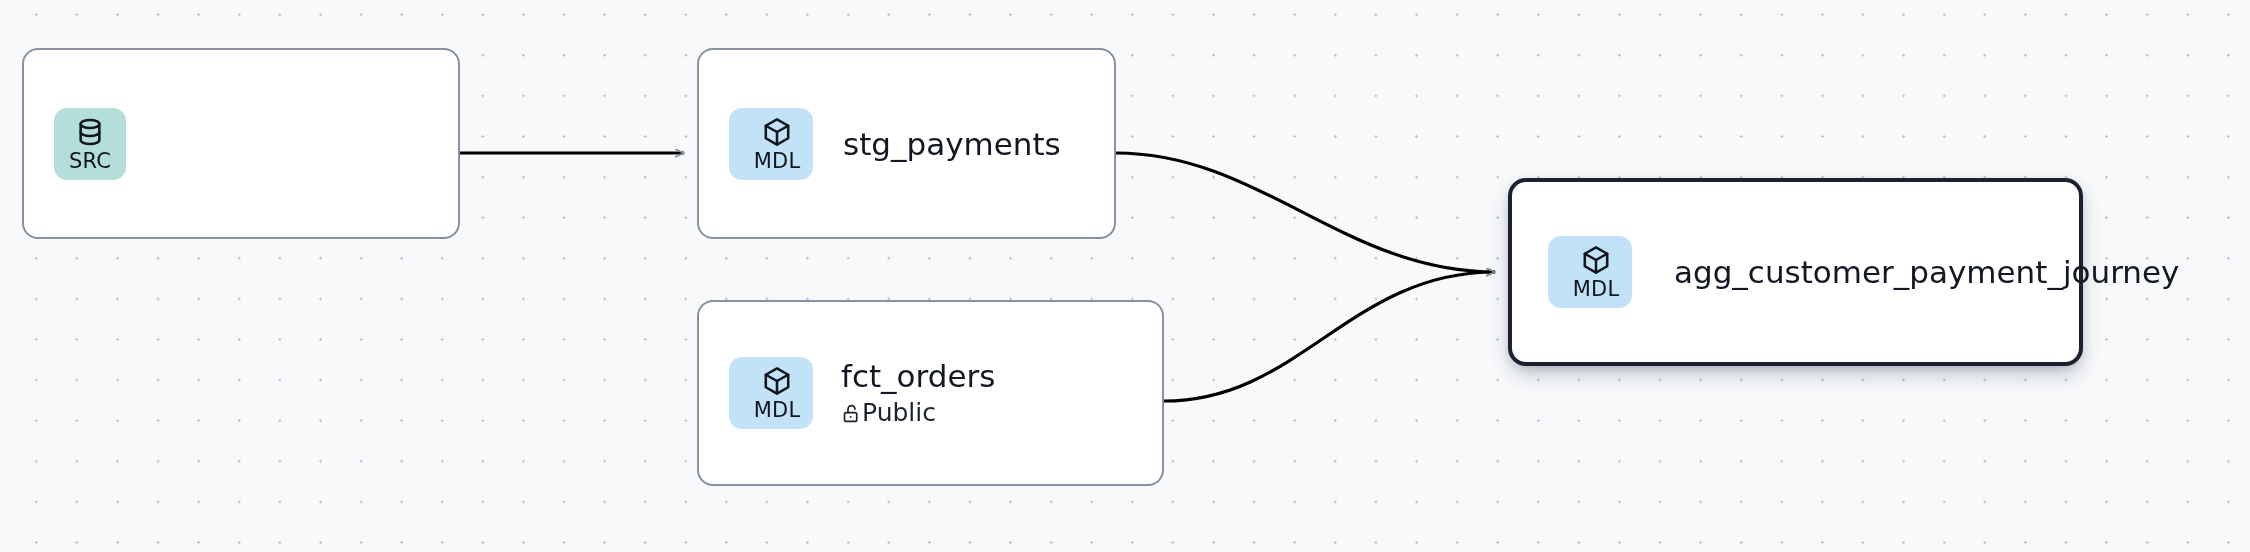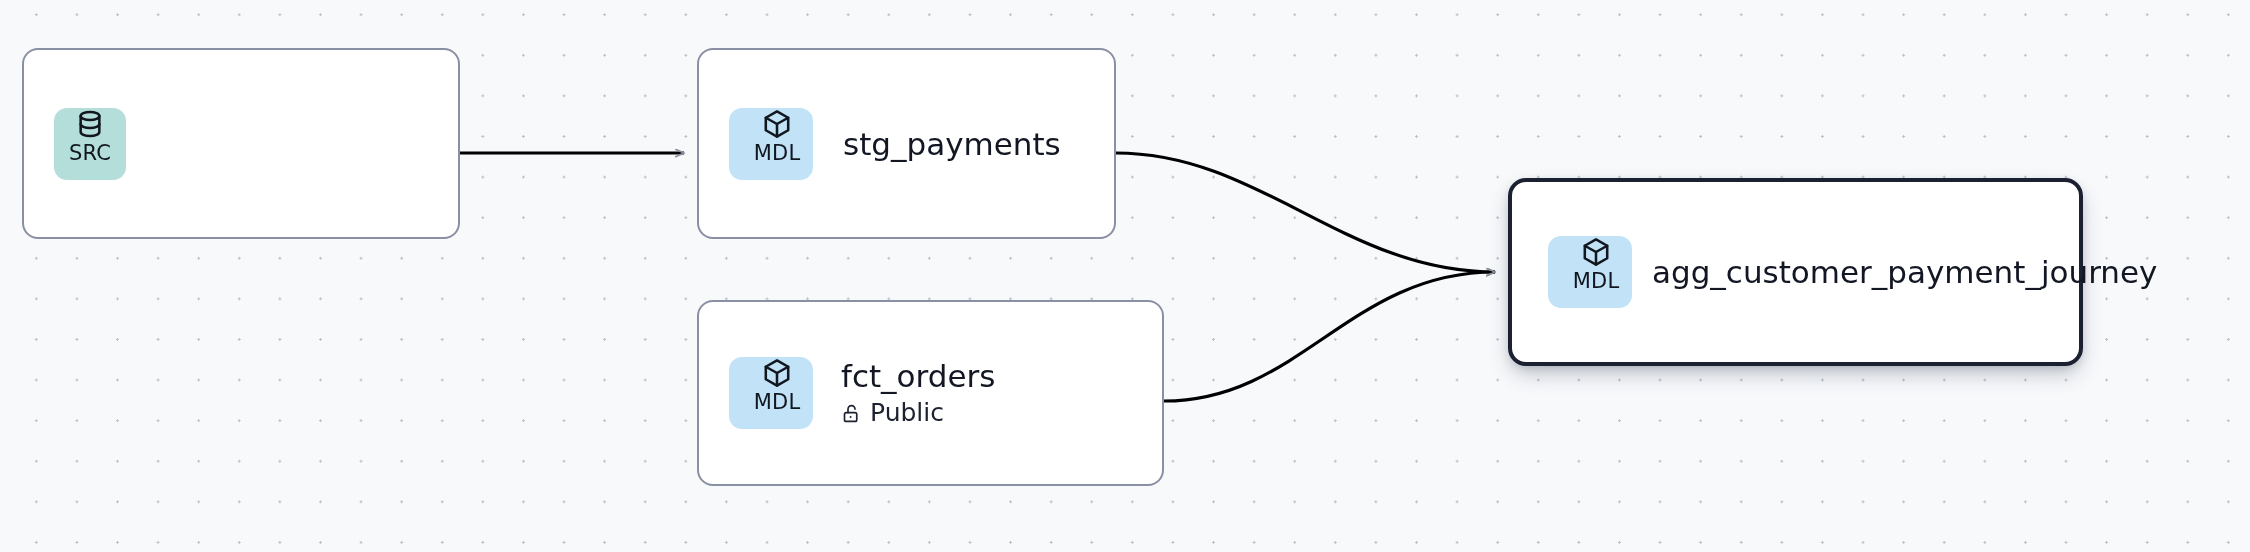--- a/index.html
+++ b/index.html
@@ -56,20 +56,21 @@
   }
 
   
   .badge {
     width: 72px;
     height: 72px;
     border-radius: 13px;
     display: flex;
     flex-direction: column;
     align-items: center;
+    justify-content: center;
     flex: 0 0 auto;
   }
   .badge.src { background: #b4ded9; }
   .badge.mdl { background: #c2e2f7; padding-left: 12px; }
   .badge svg { display: block; }
   .badge-text {
     font-size: 21px;
     line-height: 22px;
     color: #11161f;
     letter-spacing: 0.2px;
@@ -88,37 +89,36 @@
   .node-title {
     font-size: 31px;
     line-height: 38px;
     color: #121723;
     white-space: nowrap;
     font-weight: 400;
   }
   .node-sub {
     display: flex;
     align-items: center;
-    gap: 8px;
     font-size: 25px;
     line-height: 32px;
     color: #1c2230;
     margin-top: 2px;
     white-space: nowrap;
   }
   .node-sub svg { display: block; flex: 0 0 auto; }
 
   
   #node-stripe-payment   { left: 22px;   top: 48px;  width: 438px;  height: 191px; }
   #node-stg-payments     { left: 697px;  top: 48px;  width: 419px;  height: 191px; }
   #node-fct-orders       { left: 697px;  top: 300px; width: 467px;  height: 186px; }
   #node-agg              { left: 1508px; top: 178px; width: 575px;  height: 188px; }
 
   #node-fct-orders .node-text { margin-left: 28px; }
-  #node-agg .node-text { margin-left: 20px; }
+  #node-agg .node-text { margin-left: 42px; }
   #node-agg { padding-left: 36px; }
 </style>
 </head>
 <body>
 
 <div id="lineage-canvas">
 
   <svg id="edges-layer" viewBox="0 0 2250 552" width="2250" height="552" xmlns="http://www.w3.org/2000/svg">
     <defs>
       <marker id="arrow-head" markerWidth="10" markerHeight="10" refX="9" refY="4" orient="auto" markerUnits="userSpaceOnUse">

